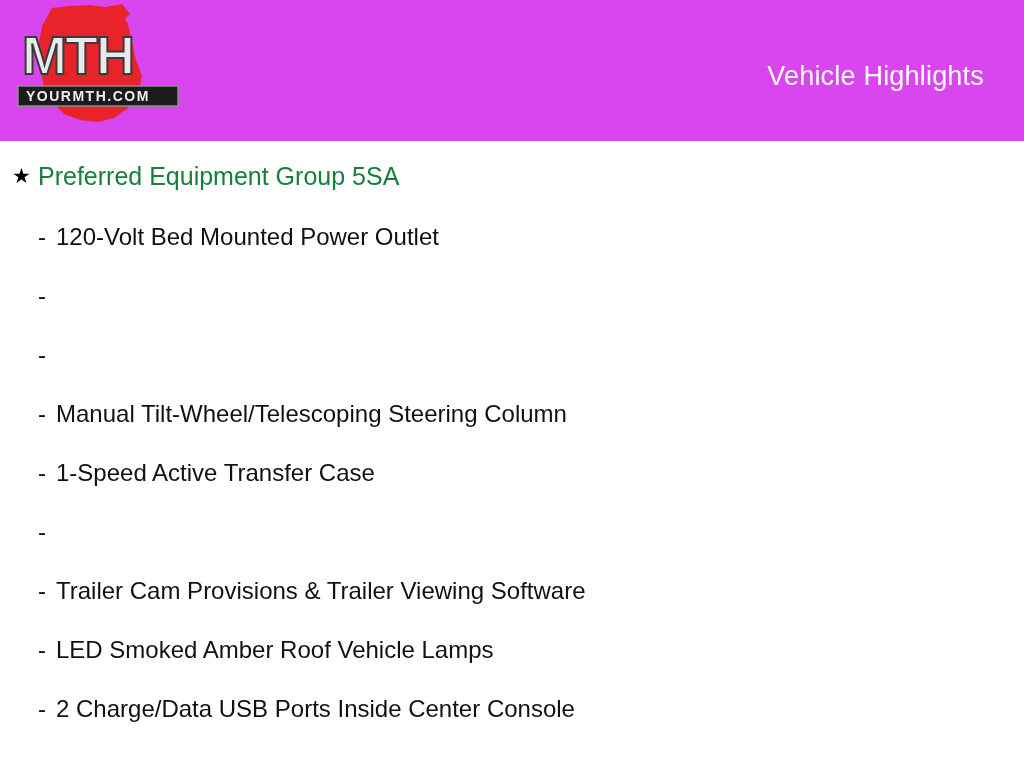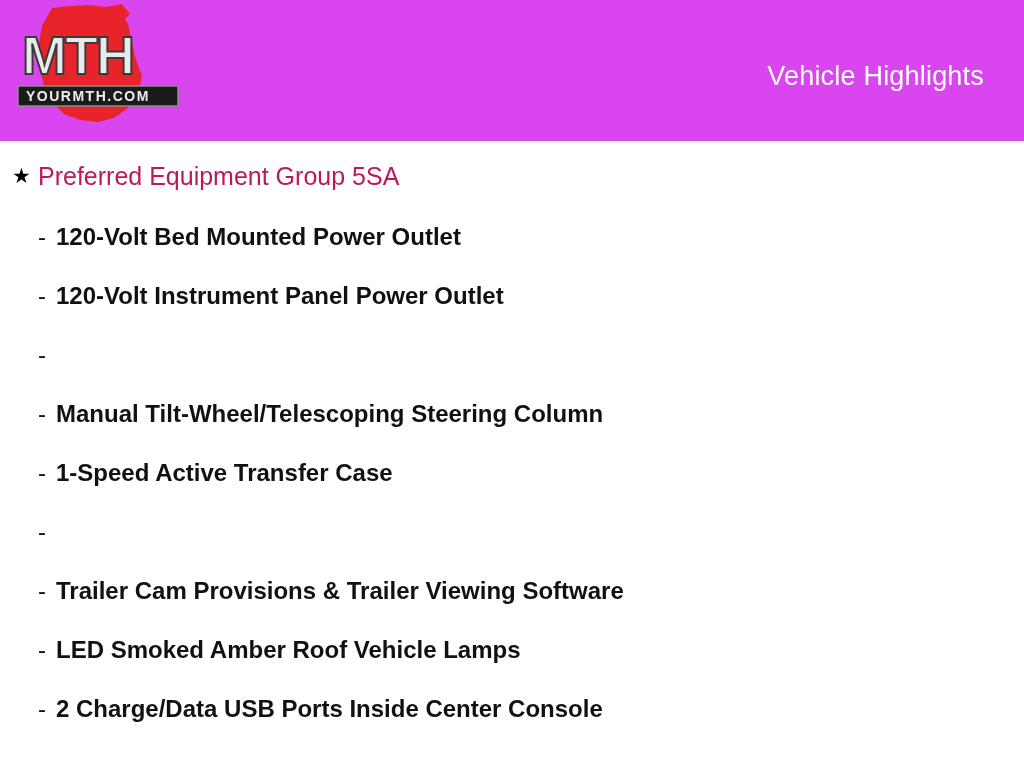--- a/index.html
+++ b/index.html
@@ -68,21 +68,21 @@
     width: 26px;
     flex: 0 0 26px;
     color: #000000;
     font-size: 21px;
     line-height: 34px;
     text-align: left;
   }
 
   .group-title {
     font-size: 25px;
-    color: #be185d;
+    color: #15803d;
     line-height: 34px;
     white-space: nowrap;
   }
 
   .feature-row {
     display: flex;
     align-items: flex-start;
     padding-left: 38px;
     margin-top: 29px;
   }
@@ -92,21 +92,20 @@
     font-size: 24px;
     color: #111111;
     line-height: 30px;
   }
 
   .feature-text {
     font-size: 24px;
     color: #111111;
     line-height: 30px;
     white-space: nowrap;
-    font-weight: bold;
   }
 </style>
 </head>
 <body>
 
 <div class="page">
 
   <div class="header">
 
     <div class="logo-wrap">
@@ -138,21 +137,20 @@
       <span class="group-title">Preferred Equipment Group 5SA</span>
     </div>
 
     <div class="feature-row">
       <span class="dash">-</span>
       <span class="feature-text">120-Volt Bed Mounted Power Outlet</span>
     </div>
 
     <div class="feature-row">
       <span class="dash">-</span>
-      <span class="feature-text">120-Volt Instrument Panel Power Outlet</span>
     </div>
 
     <div class="feature-row">
       <span class="dash">-</span>
     </div>
 
     <div class="feature-row">
       <span class="dash">-</span>
       <span class="feature-text">Manual Tilt-Wheel/Telescoping Steering Column</span>
     </div>

